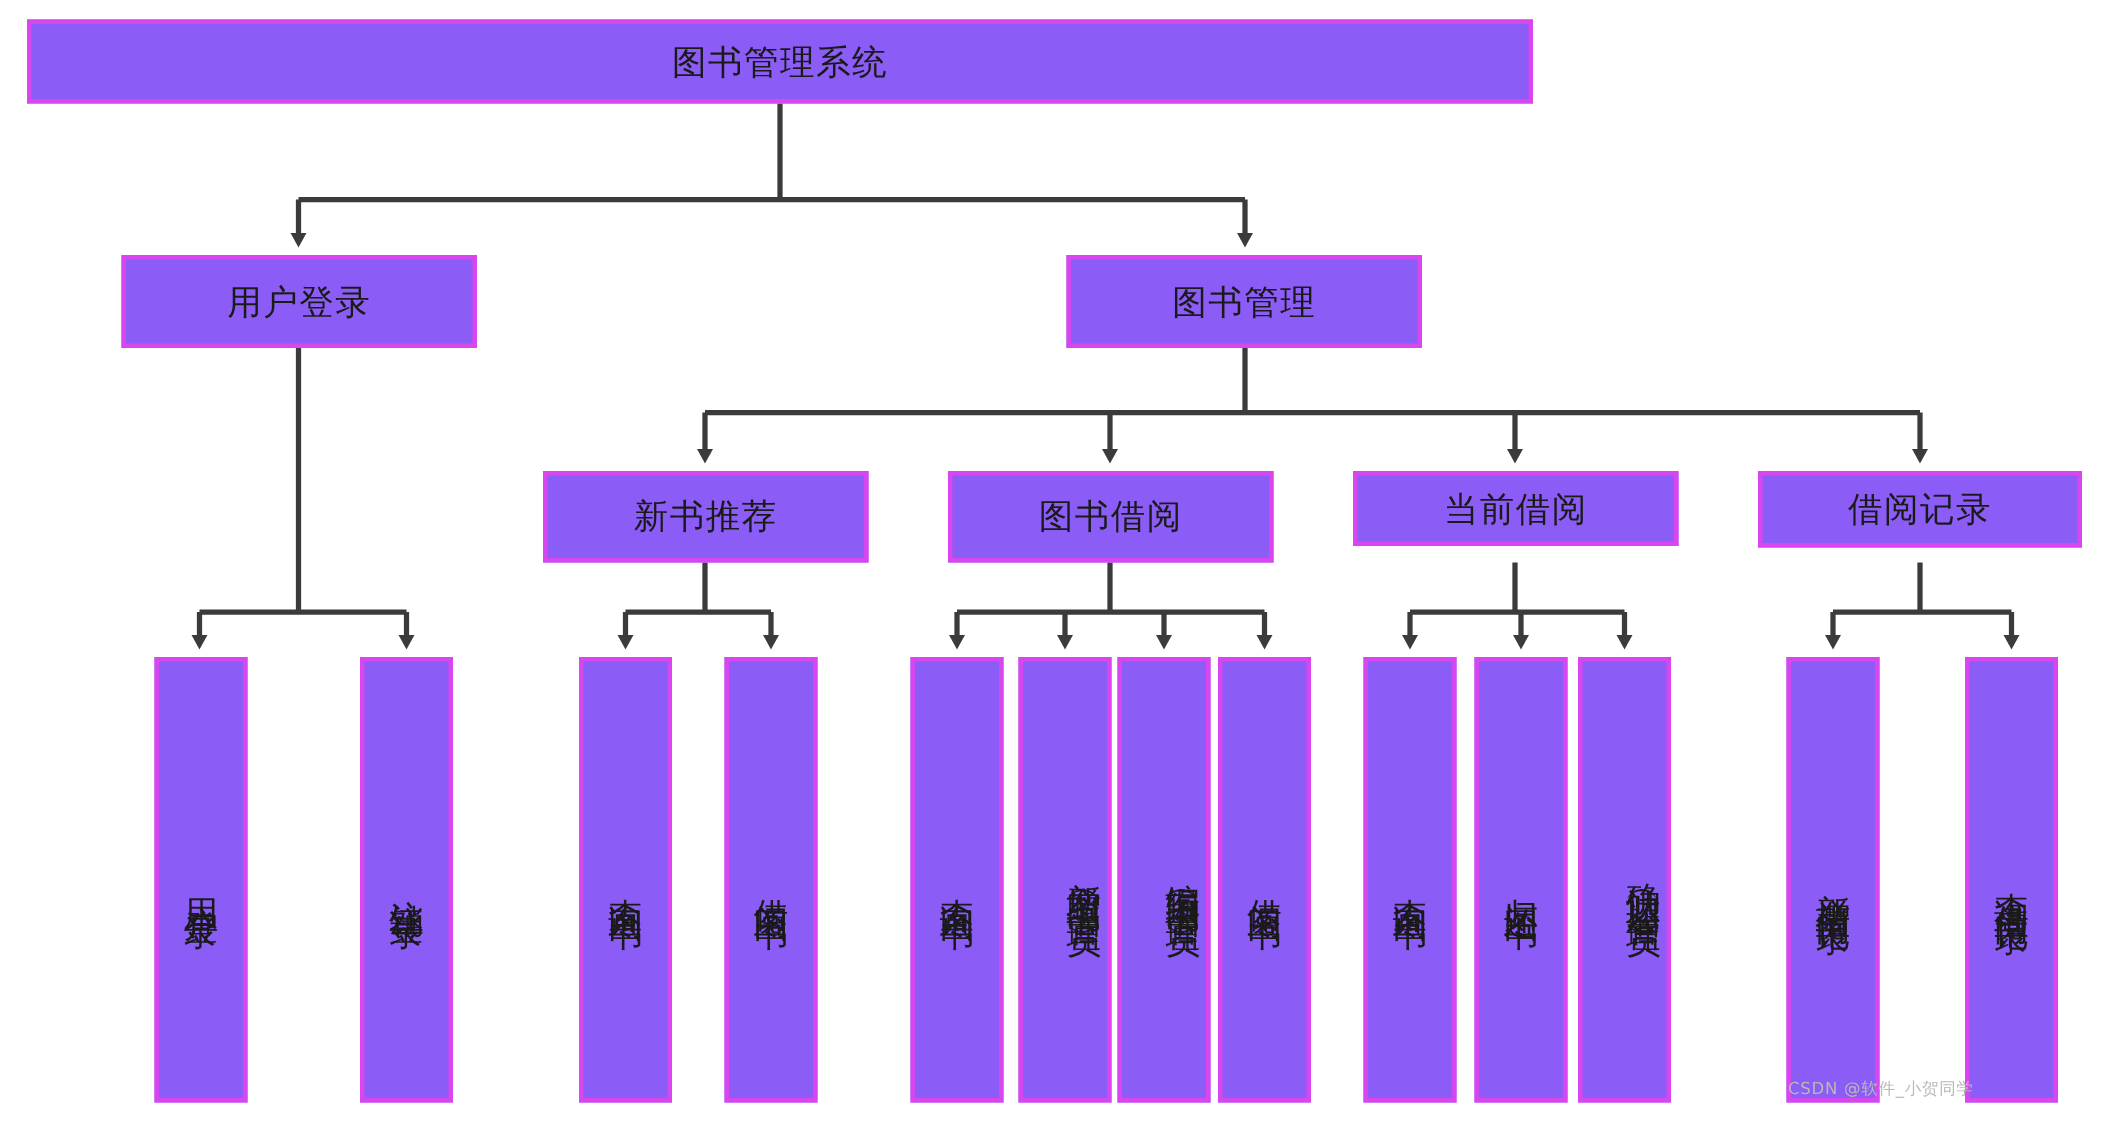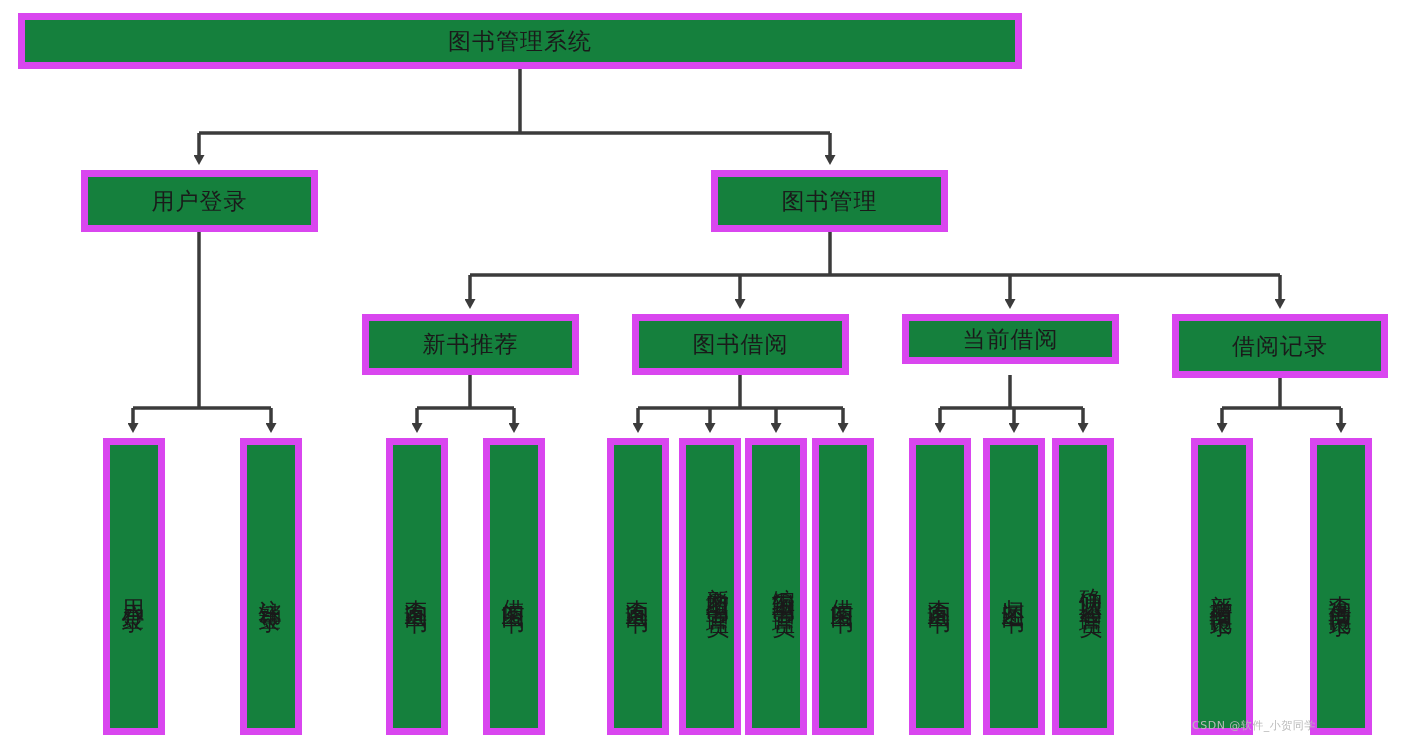--- a/index.html
+++ b/index.html
@@ -20,22 +20,22 @@
   #edges {
     position: absolute;
     left: 0;
     top: 0;
     width: 1405px;
     height: 747px;
   }
   .node {
     position: absolute;
     box-sizing: border-box;
-    border: 7px solid #d946ef;
-    background: #15803d;
+    border: 3px solid #d946ef;
+    background: #8b5cf6;
     color: #1a1a1a;
     display: flex;
     align-items: center;
     justify-content: center;
     z-index: 2;
   }
   .node.horiz {
     font-size: 23px;
     letter-spacing: 1px;
   }
@@ -129,21 +129,21 @@
 
   <div class="node horiz" style="left:632px; top:314px; width:217px; height:61px;">
     <span>图书借阅</span>
   </div>
   <div class="node horiz" style="left:362px; top:314px; width:217px; height:61px;">
     <span>新书推荐</span>
   </div>
   <div class="node horiz" style="left:902px; top:314px; width:217px; height:50px;">
     <span>当前借阅</span>
   </div>
-  <div class="node horiz" style="left:1172px; top:314px; width:216px; height:64px;">
+  <div class="node horiz" style="left:1172px; top:314px; width:216px; height:51px;">
     <span>借阅记录</span>
   </div>
 
   <div class="node vert" style="left:103px; top:438px; width:62px; height:297px; align-items:center;">
     <span>用户登录</span>
   </div>
   <div class="node vert" style="left:240px; top:438px; width:62px; height:297px; align-items:center;">
     <span>注销登录</span>
   </div>
 

